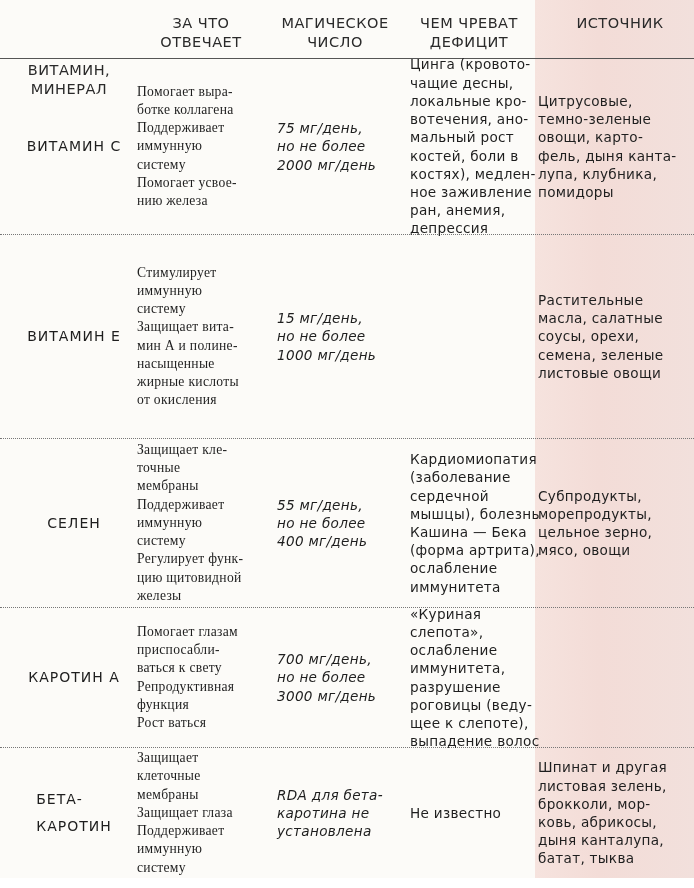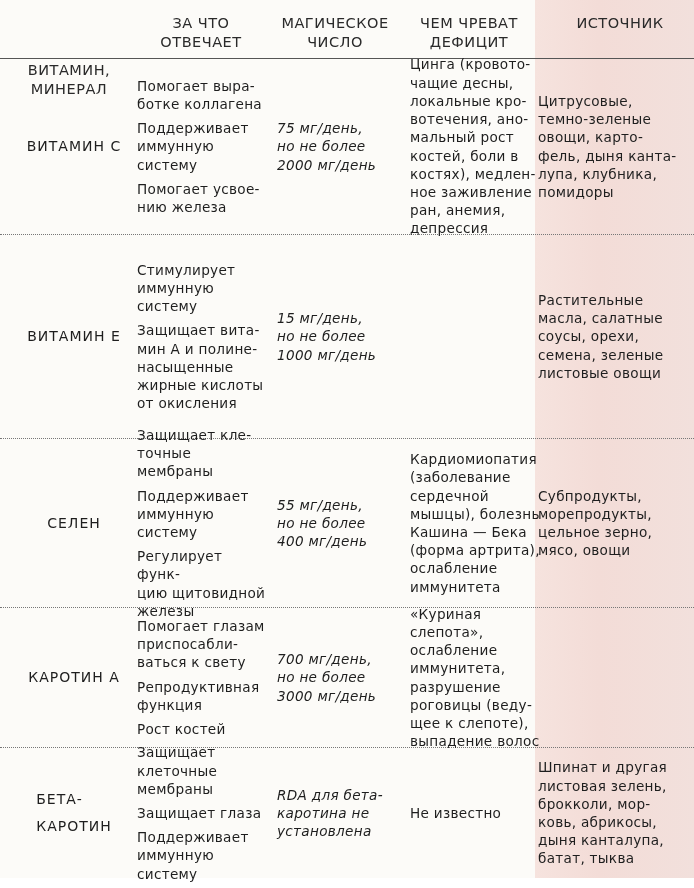--- a/index.html
+++ b/index.html
@@ -37,22 +37,22 @@
   .cell {
     position: absolute; top: 0; bottom: 0;
     display: flex; flex-direction: column; justify-content: center;
     font-size: 13.6px; line-height: 18.2px; letter-spacing: 0.3px;
   }
   .c1 { left: 18px; width: 112px; letter-spacing: 1px; font-size: 14px; line-height: 27px; align-items: center;}
   .c2 { left: 137px; width: 130px; }
   .c3 { left: 277px; width: 123px; font-style: italic; }
   .c4 { left: 410px; width: 130px; }
   .c5 { left: 538px; width: 152px; }
-  .para { white-space: pre-line; }
-  .para + .para { margin-top: 6px; }
+  .para { white-space: pre-line; font-family: Liberation Serif, serif; }
+  .para + .para { }
   .multi { white-space: pre-line; }
 </style>
 </head>
 <body>
 
 <div class="table">
   <div class="col5-bg"></div>
   <div class="bottom-strip"></div>
 
   <div class="header">
@@ -176,21 +176,21 @@
   <div class="row dotted" style="top:608px;height:139px;">
     <div class="cell c1">
         <span class="multi">КАРОТИН А</span>
       </div>
     <div class="cell c2">
       <div class="para">Помогает глазам
 приспосабли-
 ваться к свету</div>
       <div class="para">Репродуктивная
 функция</div>
-      <div class="para">Рост костей</div>
+      <div class="para">Рост ваться</div>
     </div>
     <div class="cell c3">
         <span class="multi">700 мг/день,
 но не более
 3000 мг/день</span>
       </div>
     <div class="cell c4">
         <span class="multi">«Куриная
 слепота»,
 ослабление

